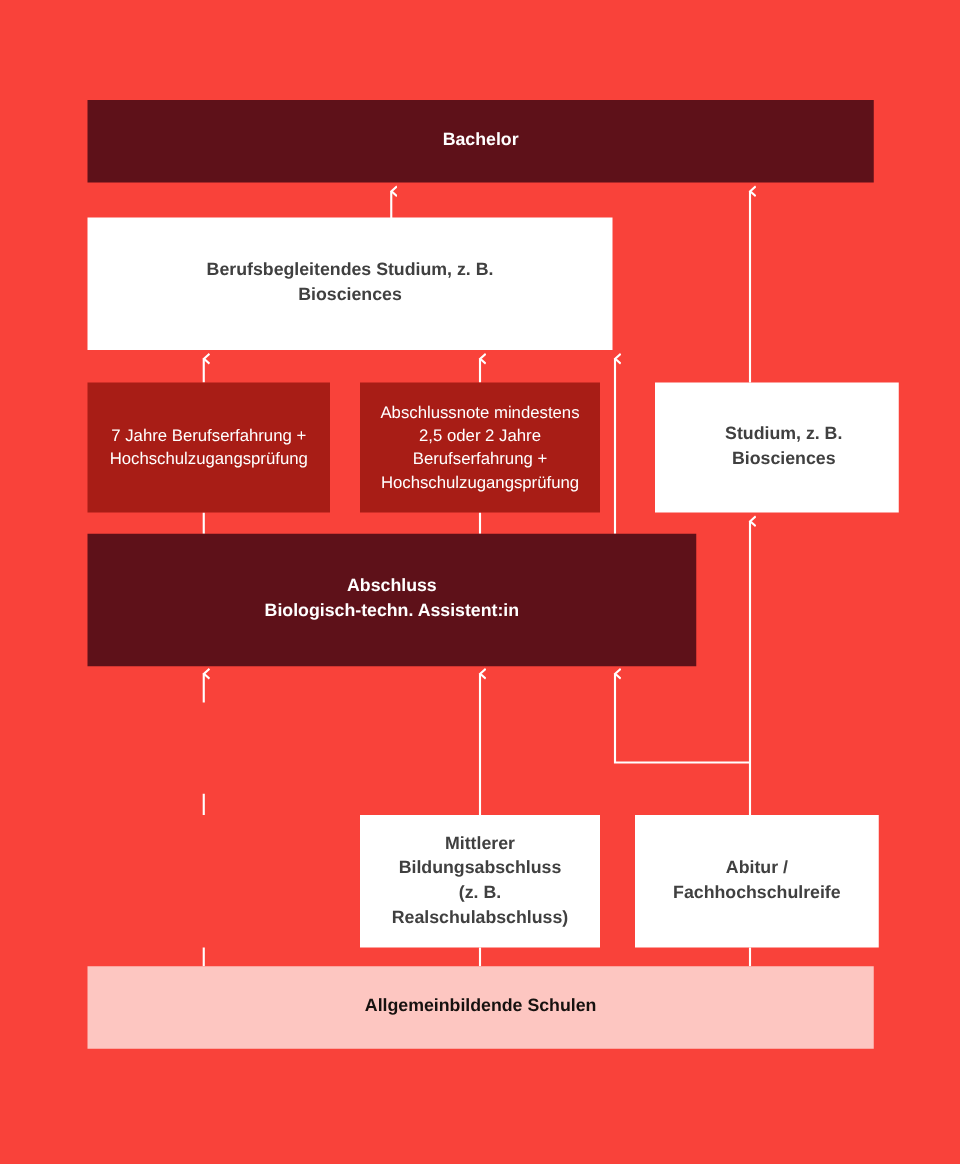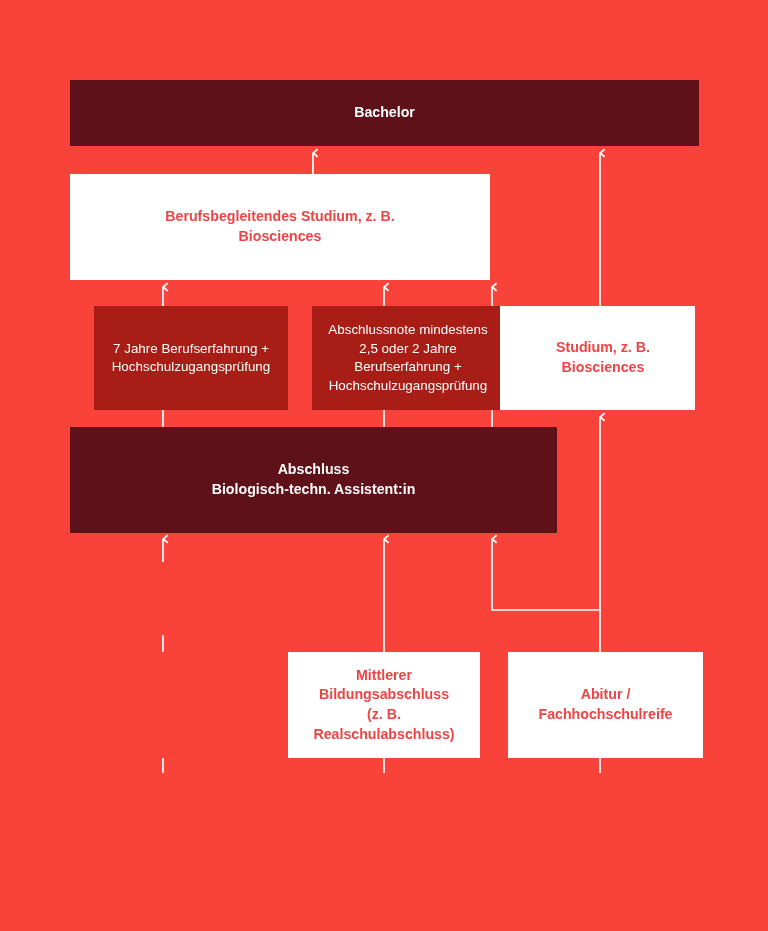--- a/index.html
+++ b/index.html
@@ -34,25 +34,24 @@
     width: 100%;
     white-space: pre-line;
   }
   .n-maroon {
     background: #5e1119;
     color: #ffffff;
   }
   .n-red {
     background: #a81d16;
     color: #ffffff;
-    margin-left: 24px;
   }
   .n-white {
     background: #ffffff;
-    color: #ef4444;
+    color: #404040;
   }
   .n-pink {
     background: #fdc6c1;
     color: #16110f;
   }
   .fs-14 { font-size: 14.2px; }
   .fs-13 { font-size: 13.4px; }
   .bold  { font-weight: 700; }
   .arrows {
     position: absolute;
@@ -121,21 +120,21 @@
 Hochschulzugangsprüfung</span>
   </div>
 
   <div class="node n-red fs-13" style="left:288px; top:306px; width:192px; height:104px;">
     <span class="label">Abschlussnote mindestens
 2,5 oder 2 Jahre
 Berufserfahrung +
 Hochschulzugangsprüfung</span>
   </div>
 
-  <div class="node n-white fs-14 bold" style="left:500px; top:306px; width:195px; height:104px;padding-left:21px;">
+  <div class="node n-white fs-14 bold" style="left:524px; top:306px; width:195px; height:104px;padding-left:21px;">
     <span class="label">Studium, z. B.
 Biosciences</span>
   </div>
 
   <div class="node n-maroon fs-14 bold" style="left:70px; top:427px; width:487px; height:106px;">
     <span class="label">Abschluss
 Biologisch-techn. Assistent:in</span>
   </div>
 
 
@@ -144,14 +143,17 @@
     <span class="label">Mittlerer
 Bildungsabschluss
 (z. B. Realschulabschluss)</span>
   </div>
 
   <div class="node n-white fs-14 bold" style="left:508px; top:652px; width:195px; height:106px;">
     <span class="label">Abitur /
 Fachhochschulreife</span>
   </div>
 
+  <div class="node n-pink fs-14 bold" style="left:70px; top:773px; width:629px; height:66px;">
+    <span class="label">Allgemeinbildende Schulen</span>
+  </div>
 
 </div>
 
 </body></html>

